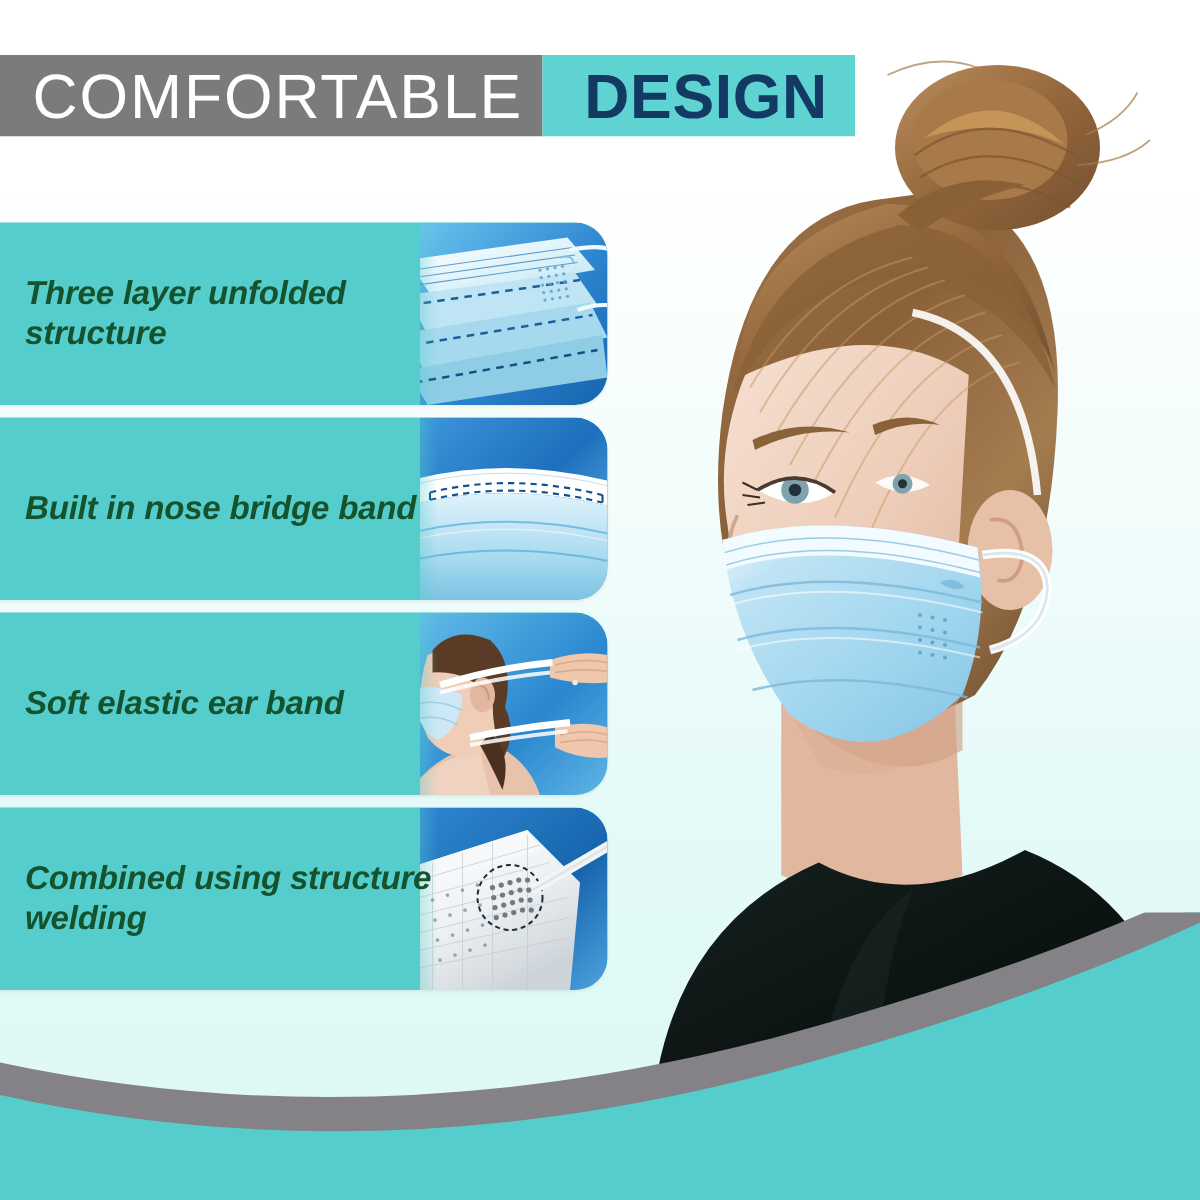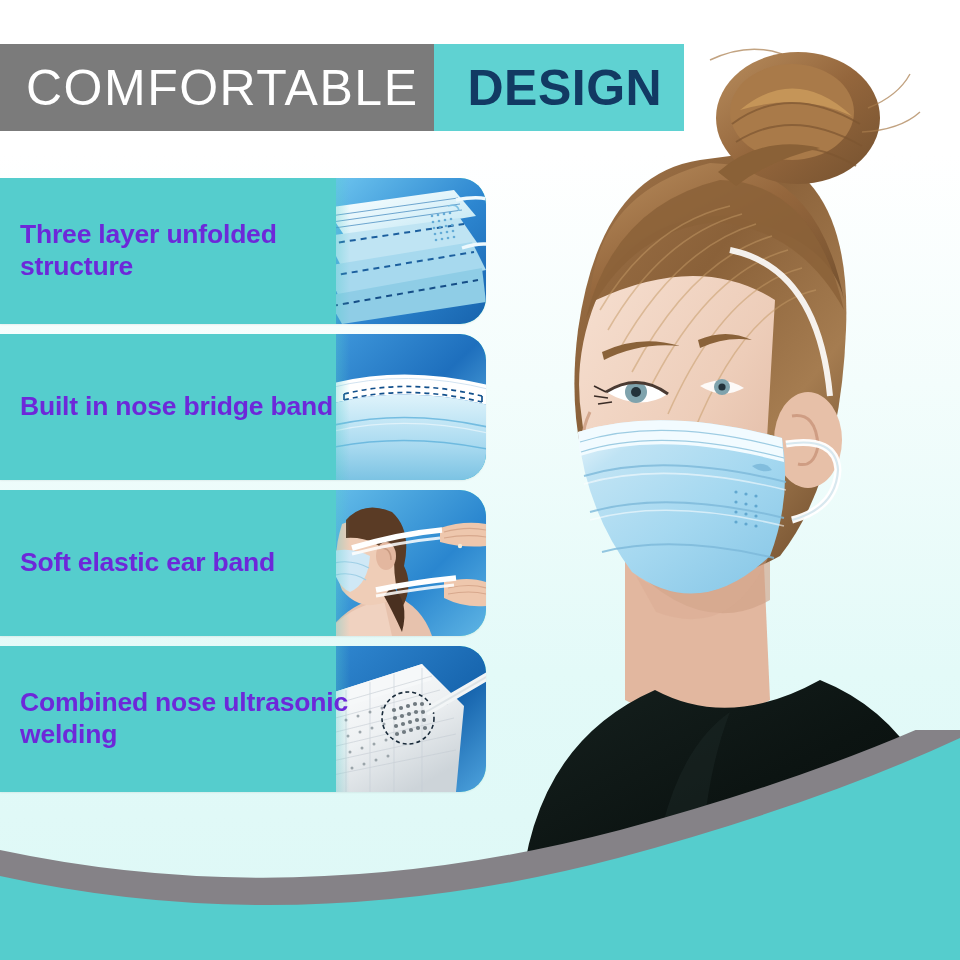--- a/index.html
+++ b/index.html
@@ -11,21 +11,21 @@
     overflow:hidden;
   }
   #poster{
     position:relative;
     width:960px;height:960px;
     overflow:hidden;
     background:linear-gradient(180deg,#ffffff 0%,#ffffff 16%,#f3fdfc 40%,#e3faf8 70%,#ddf8f6 100%);
   }
 
   
-  .header-wrap{position:absolute;left:0;top:44px;height:87px;display:flex;align-items:stretch;z-index:30;}
+  .header-wrap{position:absolute;left:0;top:44px;height:65px;display:flex;align-items:stretch;z-index:30;}
   .hdr-gray{
     background:#7b7b7b;color:#ffffff;
     display:flex;align-items:center;
     padding:0 16px 0 26px;
     font-size:50px;letter-spacing:1.5px;font-weight:400;
     line-height:1;
   }
   .hdr-teal{
     background:#5fd2d2;color:#123a63;
     display:flex;align-items:center;
@@ -48,25 +48,26 @@
     border-radius:0 26px 26px 0;
     overflow:hidden;
     background:#55cdcd;
     display:flex;align-items:center;
     box-shadow:0 1px 2px rgba(0,0,0,0.06);
   }
   .card-text{
     position:relative;z-index:3;
     width:330px;
     padding-left:20px;
-    color:#6d28d9;
+    color:#14532d;
     font-size:26.5px;
     font-weight:700;
     line-height:1.20;
     letter-spacing:-0.2px;
+    font-style:italic;
   }
   .card-thumb{
     position:absolute;right:0;top:0;
     width:150px;height:146px;
     z-index:2;
     border-radius:0 26px 26px 0;
     overflow:hidden;
   }
   .thumb-fade{
     position:absolute;left:-26px;top:0;width:40px;height:100%;
@@ -386,21 +387,21 @@
           <path d="M16 58 Q62 44 106 40" stroke="#ffffff" stroke-width="5.5" fill="none"></path>
           <path d="M16 64 Q62 52 104 48" stroke="#ffffff" stroke-width="3.2" fill="none" opacity="0.85"></path>
           <path d="M40 100 Q80 92 120 88" stroke="#ffffff" stroke-width="5.5" fill="none"></path>
           <path d="M40 106 Q80 99 118 95" stroke="#ffffff" stroke-width="3.2" fill="none" opacity="0.85"></path>
         </svg>
         <div class="thumb-fade"></div>
       </div>
     </div>
 
     <div class="card">
-      <div class="card-text">Combined nose ultrasonic welding</div>
+      <div class="card-text">Combined using structure welding</div>
       <div class="card-thumb">
         <svg class="thumb-svg" viewBox="0 0 150 146" preserveAspectRatio="xMidYMid slice">
           <defs>
             <linearGradient id="t4bg" x1="0" y1="0" x2="1" y2="1">
               <stop offset="0%" stop-color="#2f86cf"></stop>
                 <stop offset="60%" stop-color="#1765ae"></stop>
                 <stop offset="100%" stop-color="#4ea3dd"></stop>
             </linearGradient>
             <linearGradient id="t4f" x1="0" y1="0" x2="0.6" y2="1">
               <stop offset="0%" stop-color="#ffffff"></stop>

